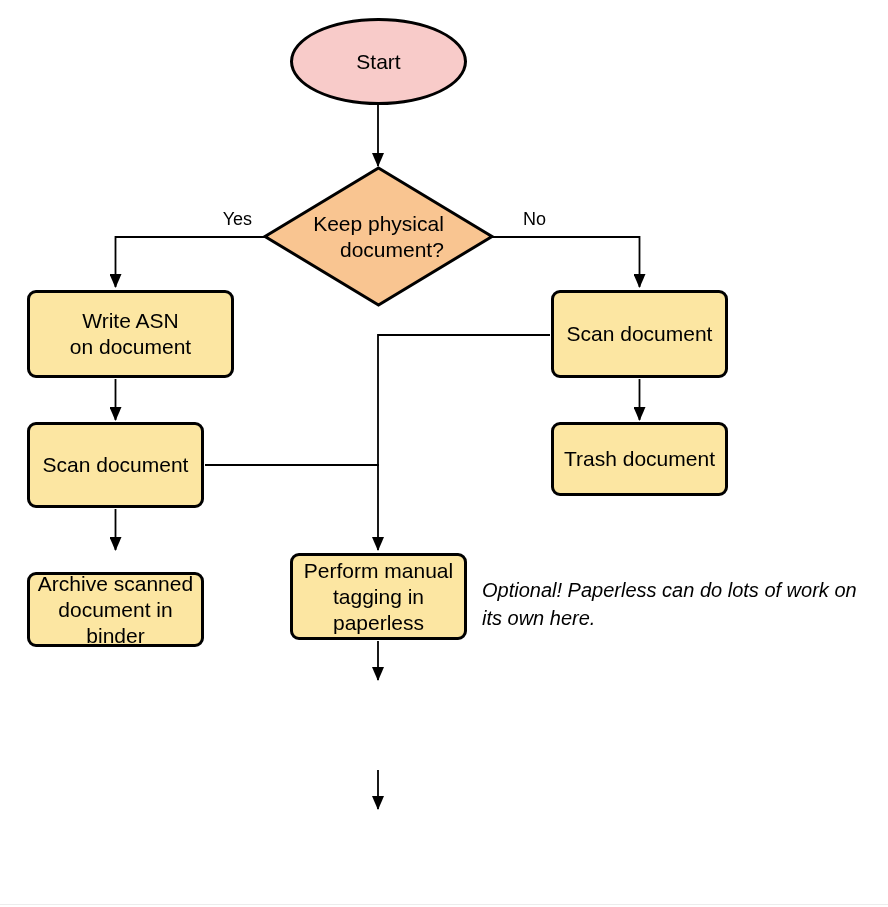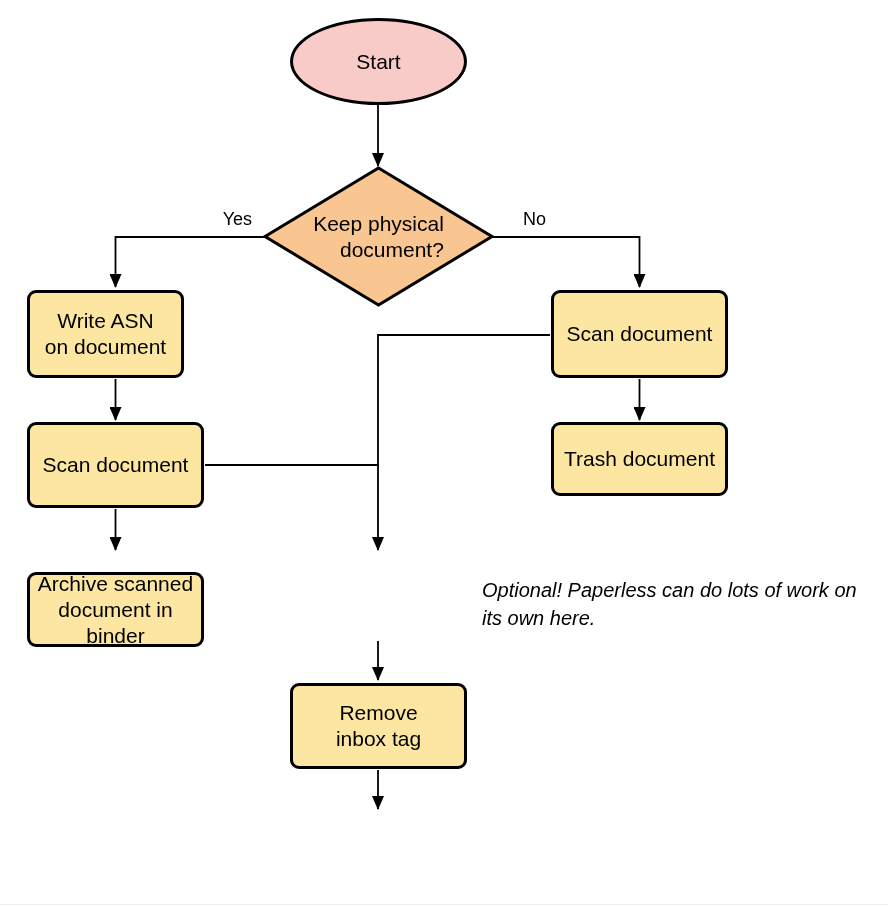--- a/index.html
+++ b/index.html
@@ -123,21 +123,21 @@
     <svg width="233" height="143" viewBox="0 0 233 143">
       <polygon points="116.5,3 230,71.5 116.5,140 3,71.5"></polygon>
     </svg>
     <div class="decision-label">Keep physical
 document?</div>
   </div>
 
   <div class="edge-label" style="left:204px; top:208px; width:48px">Yes</div>
   <div class="edge-label" style="left:494px; top:208px; width:52px">No</div>
 
-  <div class="node process" style="left:27px; top:290px; width:157px; height:88px">
+  <div class="node process" style="left:27px; top:290px; width:207px; height:88px">
     <span>Write ASN
 on document</span>
   </div>
 
   <div class="node process" style="left:27px; top:422px; width:177px; height:86px">
     <span>Scan document</span>
   </div>
 
   <div class="node process" style="left:27px; top:572px; width:177px; height:75px">
     <span>Archive scanned
@@ -146,25 +146,26 @@
   </div>
 
   <div class="node process" style="left:551px; top:290px; width:177px; height:88px">
     <span>Scan document</span>
   </div>
 
   <div class="node process" style="left:551px; top:422px; width:177px; height:74px">
     <span>Trash document</span>
   </div>
 
+  <div class="node process" style="left:290px; top:553px; width:177px; height:87px">
+    <span>Perform manual
+tagging in
+paperless</span>
+  </div>
 
   <div class="annotation">Optional! Paperless can do lots of work on
 its own here.</div>
 
-  <div class="node process" style="left:290px; top:683px; width:177px; height:86px">
-    <span>Remove
-inbox tag</span>
-  </div>
 
 
   <div class="page-bottom-edge"></div>
 
 </div>
 
 </body></html>

